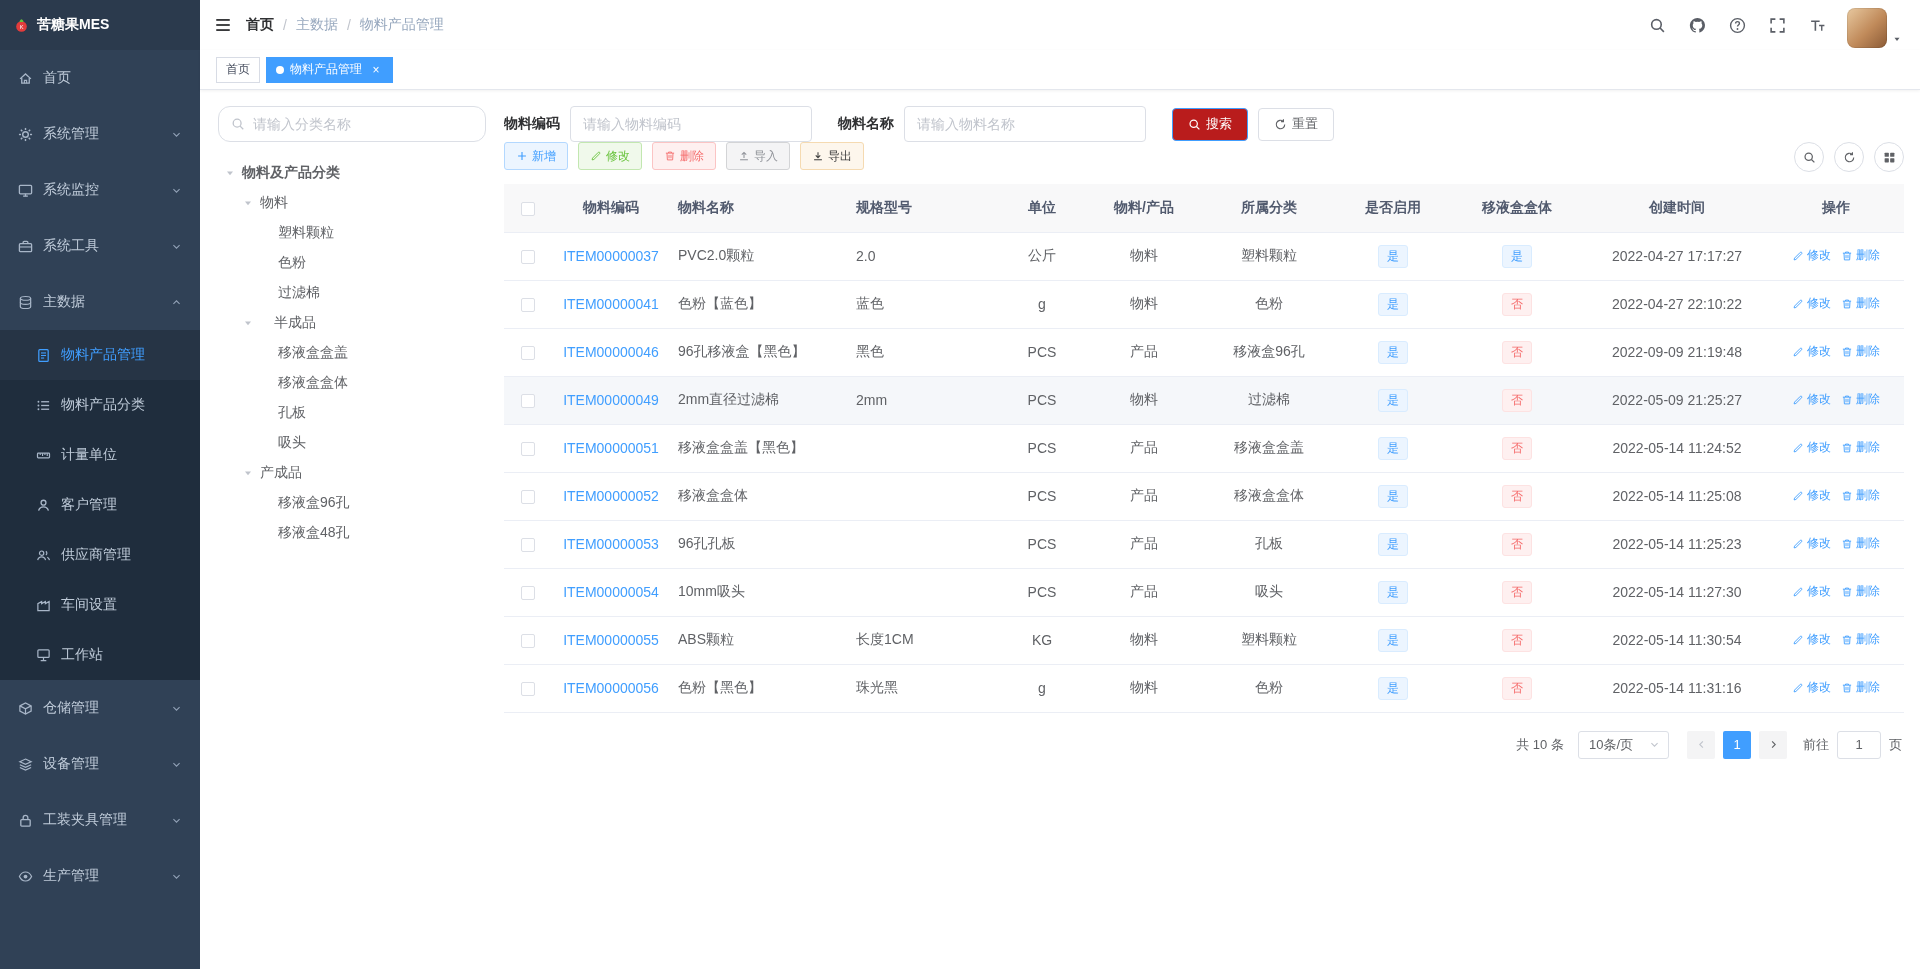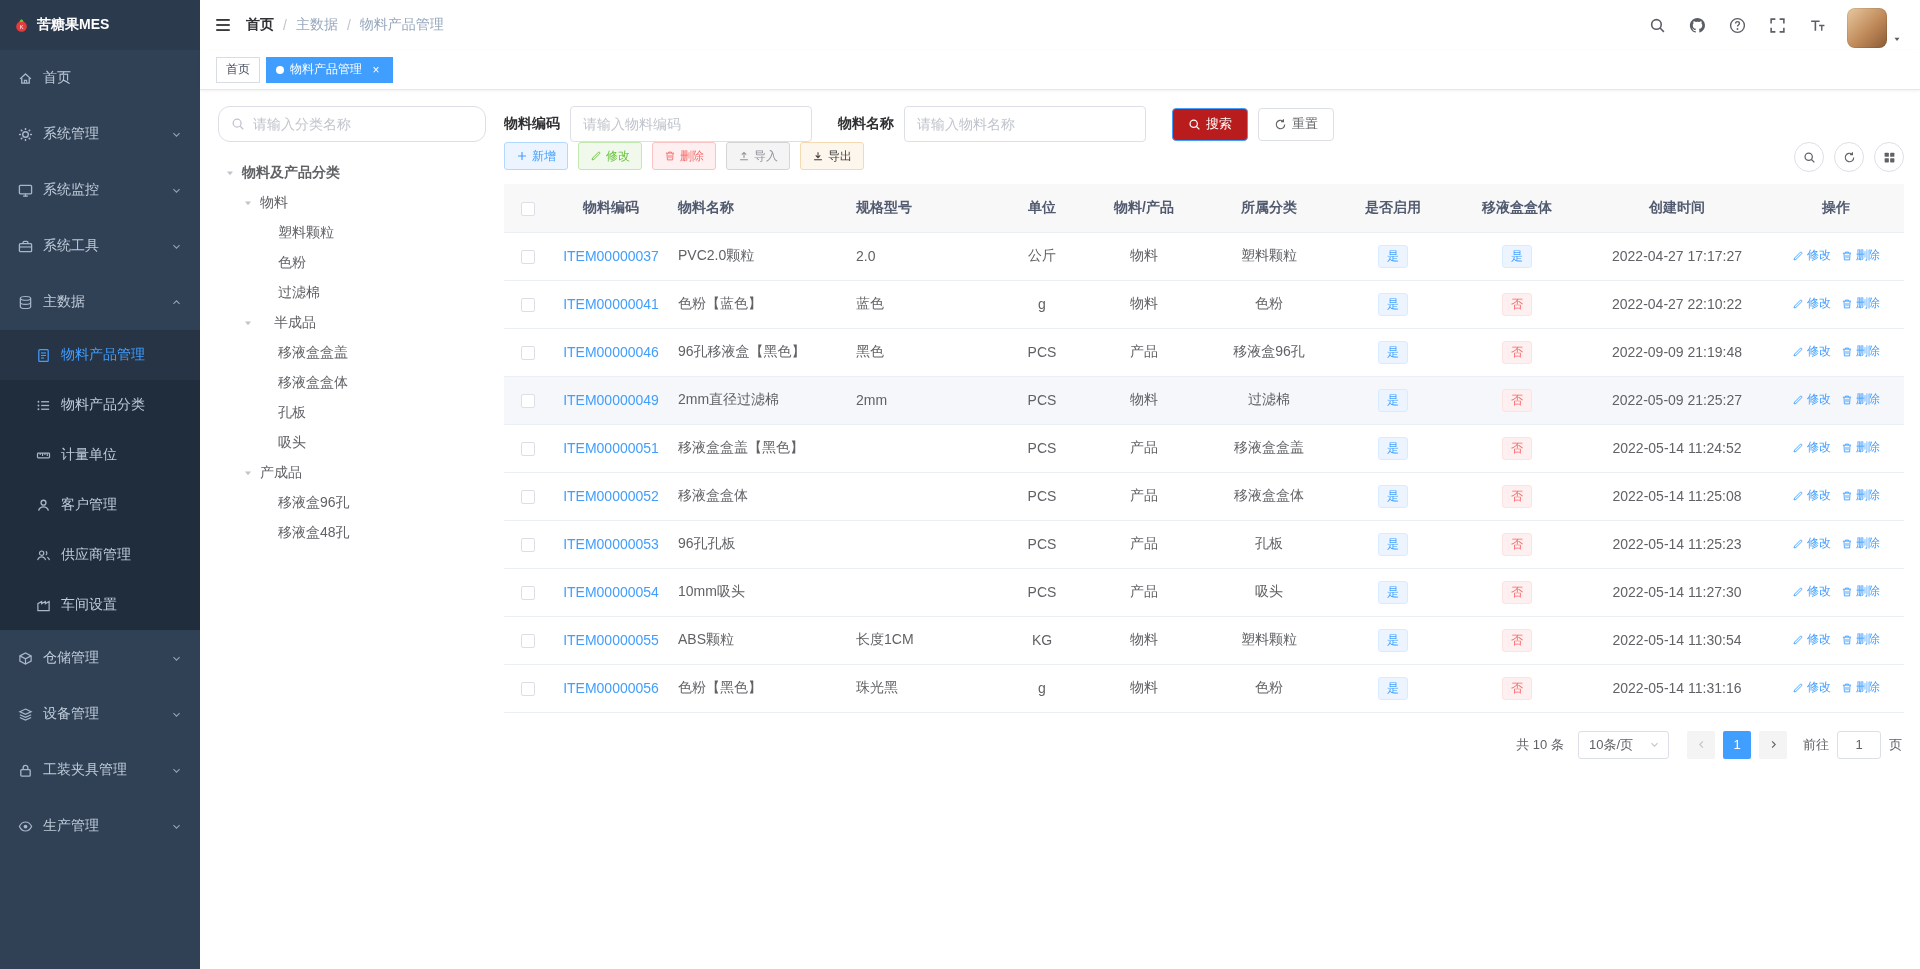--- a/index.html
+++ b/index.html
@@ -268,20 +268,29 @@
             </span>
             <span class="mi-label">供应商管理</span>
           </div>
           <div class="submenu-item">
             <span class="icon mi-icon">
               <svg viewBox="0 0 16 16">
                 <path d="M2 13.5V6l4-2.2V6l4-2.2V6l4-2.2v9.7z" fill="none" stroke="currentColor" stroke-width="1.3"></path>
               </svg>
             </span>
             <span class="mi-label">车间设置</span>
+          </div>
+          <div class="submenu-item">
+            <span class="icon mi-icon">
+              <svg viewBox="0 0 16 16">
+                <rect x="2" y="2" width="12" height="8" rx="1" fill="none" stroke="currentColor" stroke-width="1.3"></rect>
+                <path d="M8 10v3M5 13.5h6" stroke="currentColor" stroke-width="1.3" fill="none"></path>
+              </svg>
+            </span>
+            <span class="mi-label">工作站</span>
           </div>
         </div>
         <div class="menu-item">
           <span class="icon mi-icon">
             <svg viewBox="0 0 16 16">
               <path d="M2 5.2 8 2l6 3.2v5.6L8 14l-6-3.2z" fill="none" stroke="currentColor" stroke-width="1.3"></path>
               <path d="M2 5.2 8 8.4l6-3.2M8 8.4V14" fill="none" stroke="currentColor" stroke-width="1.3"></path>
             </svg>
           </span>
           <span class="mi-label">仓储管理</span>

